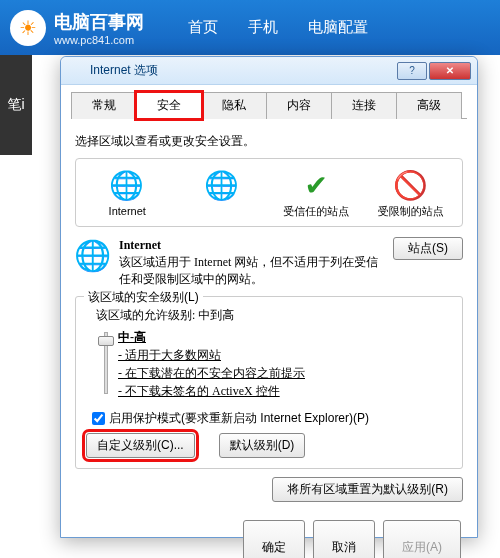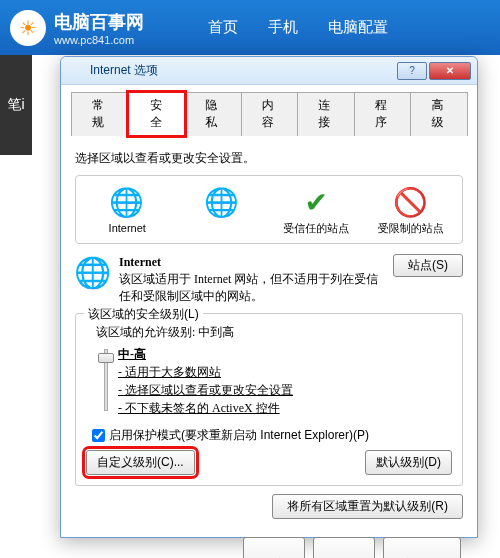--- a/index.html
+++ b/index.html
@@ -4,21 +4,21 @@
 <style>
 * { box-sizing: border-box; margin: 0; padding: 0; }
 body { font-family: "Microsoft YaHei", SimSun, Arial, sans-serif; font-size: 12px; background: #e8f0f5; width: 500px; height: 558px; overflow: hidden; position: relative; }
 
 
 .site-header { background: linear-gradient(#1e7fd8, #1565c0); height: 55px; display: flex; align-items: center; padding: 0 10px; color: #fff; }
 .site-logo { display: flex; align-items: center; gap: 8px; }
 .site-logo-icon { width: 36px; height: 36px; background: #fff; border-radius: 50%; display: flex; align-items: center; justify-content: center; color: #ff8c00; font-size: 20px; }
 .site-name { font-size: 18px; font-weight: bold; }
 .site-url { font-size: 11px; opacity: 0.9; }
-.site-nav { display: flex; gap: 30px; margin-left: 64px; font-size: 15px; }
+.site-nav { display: flex; gap: 30px; margin-left: 44px; font-size: 15px; }
 .site-nav span { cursor: pointer; }
 
 .bg-content { position: absolute; top: 55px; left: 0; right: 0; bottom: 0; background: #fff; }
 .bg-sidebar { position: absolute; left: 0; top: 55px; width: 32px; height: 100px; background: #333; color: #fff; display: flex; align-items: center; justify-content: center; font-size: 14px; }
 
 
 .dialog { position: absolute; top: 56px; left: 60px; width: 418px; height: 482px; background: #fff; border: 1px solid #6b9bd2; box-shadow: 0 0 0 1px rgba(255,255,255,0.5) inset, 0 4px 20px rgba(0,0,0,0.3); border-radius: 6px 6px 0 0; }
 .titlebar { background: linear-gradient(#eaf3fc, #d5e8fa); height: 28px; display: flex; align-items: center; padding: 0 6px; border-radius: 6px 6px 0 0; border-bottom: 1px solid #b8d4ef; }
 .titlebar-title { flex: 1; font-size: 12px; color: #003c74; padding-left: 4px; margin-left: 19px; }
 .titlebar-btns { display: flex; gap: 2px; }
@@ -62,21 +62,21 @@
 .level-row { display: flex; gap: 2px; margin-left: 10px; text-decoration: underline; }
 .slider { width: 20px; height: 70px; position: relative; display:flex; justify-content:center;}
 .slider-track { width: 4px; height: 62px; background: #ddd; border:1px solid #aaa; margin-top:4px;}
 .slider-thumb { position: absolute; top: 8px; left: 2px; width: 16px; height: 10px; background: linear-gradient(#f8f8f8,#ddd); border:1px solid #888; border-radius:2px;}
 .level-text { font-size: 12px; line-height: 1.5; font-family: SimSun;}
 .level-name { font-weight: bold; }
 
 .protect-row { margin: 10px 0 6px 6px; display: flex; align-items: center; gap: 4px; font-size: 12px; }
 .protect-row input { margin: 0; }
 
-.btn-row { display: flex; justify-content: space-between; gap: 12px; margin-top: 4px; }
+.btn-row { display: flex; justify-content: flex-start; gap: 24px; margin-top: 4px; }
 .btn { padding: 3px 10px; border: 1px solid #888; background: linear-gradient(#fdfdfd,#e6e6e6); border-radius: 3px; cursor: pointer; font-size: 12px; }
 .btn.highlight { outline: 3px solid #e11; outline-offset: 1px; }
 .btn.wide { padding: 3px 14px; }
 
 .reset-row { display: flex; justify-content: flex-end; margin-top: 8px; }
 
 
 .dialog-footer { display: flex; justify-content: flex-end; gap: 8px; padding: 8px 16px; }
 .dlg-btn { padding: 18px 18px; border: 1px solid #888; background: linear-gradient(#fdfdfd,#e6e6e6); border-radius: 3px; cursor: pointer; font-size: 12px; }
 .dlg-btn.disabled { color: #999; }
@@ -112,21 +112,20 @@
   </div>
 
   <div class="dialog-body">
 
     <div class="tabs">
       <div class="tab">常规</div>
       <div class="tab active highlight">安全</div>
       <div class="tab">隐私</div>
       <div class="tab">内容</div>
       <div class="tab">连接</div>
-      <div class="tab">程序</div>
       <div class="tab">高级</div>
     </div>
 
     <div class="tab-pane">
       <div class="zone-instruction">选择区域以查看或更改安全设置。</div>
 
       <div class="zones">
         <div class="zone">
           <div class="zone-icon globe">🌐</div>
           <div class="zone-label">Internet</div>
@@ -158,21 +157,21 @@
         <div class="level-label">该区域的允许级别: 中到高</div>
 
         <div class="level-row">
           <div class="slider">
             <div class="slider-track"></div>
             <div class="slider-thumb"></div>
           </div>
           <div class="level-text">
             <div class="level-name">中-高</div>
             <div>- 适用于大多数网站</div>
-            <div>- 选择区域以查看或更改安全设置</div>
+            <div>- 在下载潜在的不安全内容之前提示</div>
             <div>- 不下载未签名的 ActiveX 控件</div>
           </div>
         </div>
 
         <label class="protect-row">
           <input type="checkbox" checked="" style="">
           <span>启用保护模式(要求重新启动 Internet Explorer)(P)</span>
         </label>
 
         <div class="btn-row">

